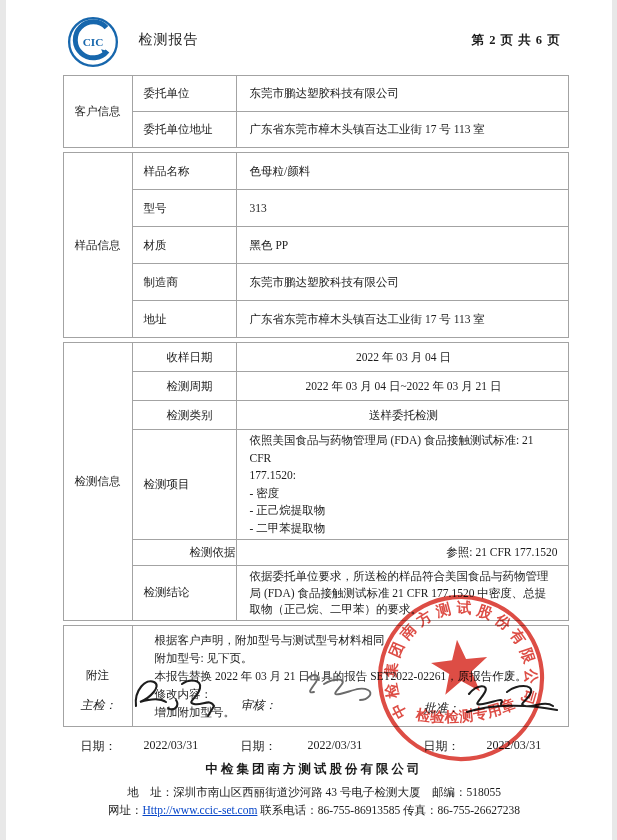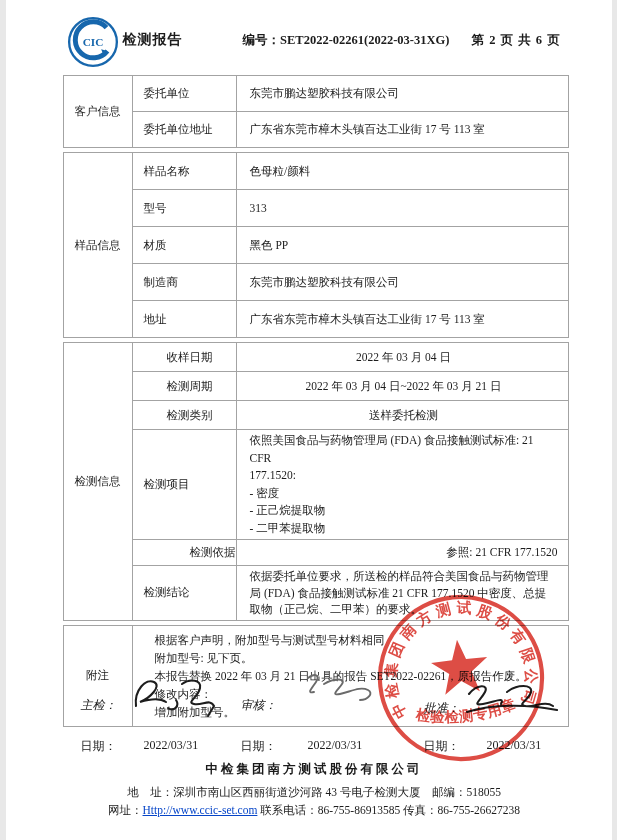--- a/index.html
+++ b/index.html
@@ -3,21 +3,21 @@
 <meta charset="utf-8">
 <style>
   html,body{margin:0;padding:0;background:#e8e8e8;}
   .page{
     position:relative;width:606px;height:840px;background:#ffffff;
     font-family:"Liberation Serif","DejaVu Serif",serif;color:#1c1c1c;
     margin:0 auto;overflow:hidden;
   }
   
   .logo{position:absolute;left:60px;top:15px;width:54px;height:54px;}
-  .hdr-title{position:absolute;left:117px;top:31px;font-size:14px;font-weight:bold;letter-spacing:1px;}
+  .hdr-title{position:absolute;left:133px;top:31px;font-size:14px;font-weight:normal;letter-spacing:1px;}
   .hdr-no{position:absolute;left:237px;top:32px;font-size:12.5px;font-weight:bold;}
   .hdr-page{position:absolute;left:466px;top:32px;font-size:12.5px;font-weight:bold;letter-spacing:1px;}
   
   .tables{position:absolute;left:57px;top:75px;width:506px;}
   table.sec{border-collapse:collapse;width:506px;margin-bottom:4px;table-layout:fixed;}
   table.sec td{border:1px solid #a3a3a3;font-size:11.5px;vertical-align:middle;}
   td.secname{width:46px;text-align:center;font-size:12px;padding:0 11px;line-height:19px;}
   td.lbl{width:92px;padding:0 0 0 11px;}
   td.val{padding:2px 10px 2px 13px;line-height:16.5px;}
   .h32 td{height:31px;}
@@ -50,23 +50,20 @@
 
 <div class="page">
 
   <svg class="logo" viewBox="0 0 60 60">
     <circle cx="30" cy="30" r="26.5" fill="none" stroke="#1767ad" stroke-width="2.6"></circle>
     <path d="M 45,14 A 20,20 0 1 0 46,40" fill="none" stroke="#1767ad" stroke-width="5.5"></path>
     <path d="M 46,40 l -7,-2 l 3,7 z" fill="#1767ad"></path>
     <text x="30" y="34.5" font-size="12.5" font-weight="bold" text-anchor="middle" font-family="Liberation Serif, serif" fill="#1767ad">CIC</text>
   </svg>
   <div class="hdr-title">检测报告</div>
-  <div class="hdr-no">
-    <span>编号：</span><span>SET2022-02261(2022-03-31XG)</span>
-  </div>
   <div class="hdr-page">第 2 页 共 6 页</div>
 
   <div class="tables">
 
     <table class="sec">
       <tbody>
           <tr class="h32">
         <td class="secname" rowspan="2">客户信息</td>
         <td class="lbl">委托单位</td>
         <td class="val">东莞市鹏达塑胶科技有限公司</td>

